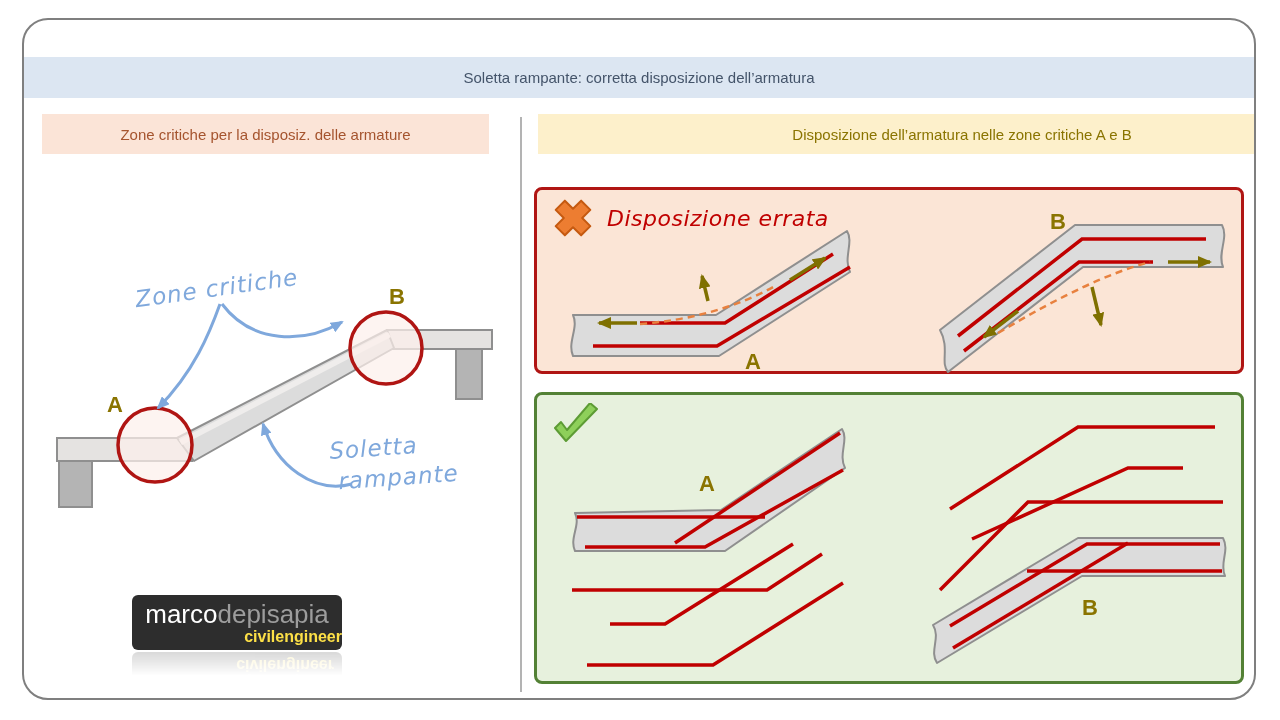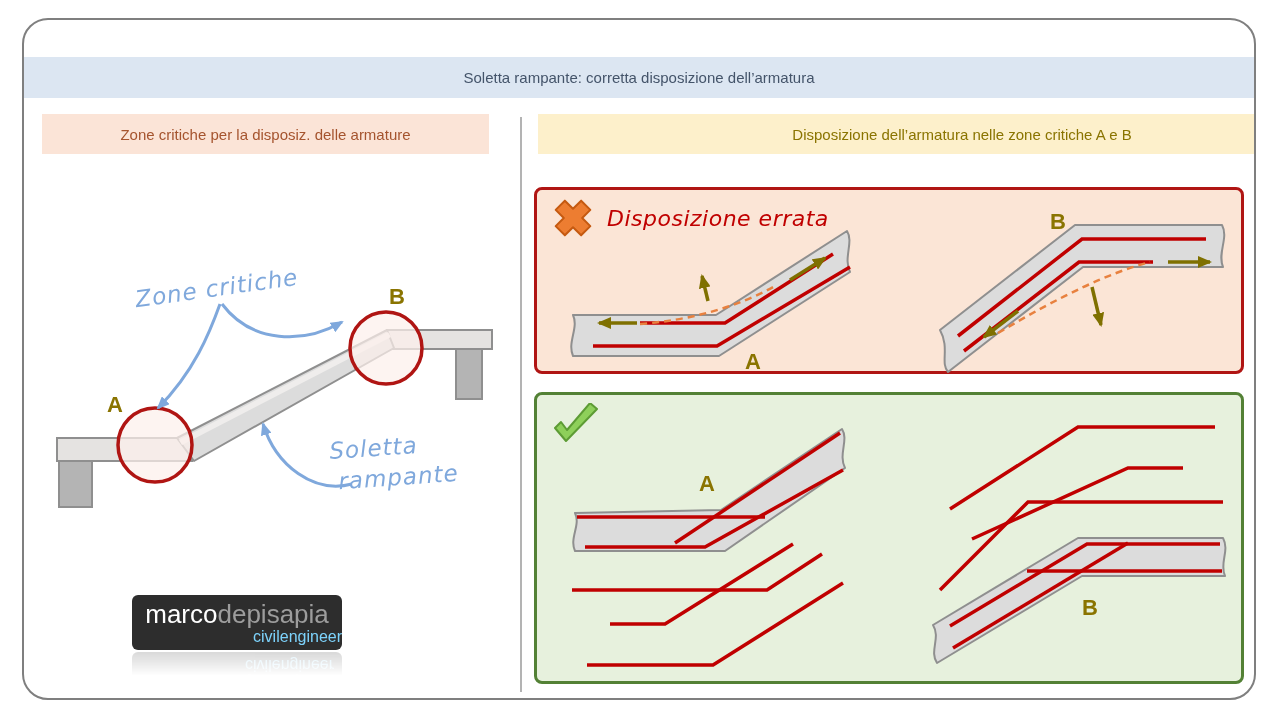--- a/index.html
+++ b/index.html
@@ -32,21 +32,21 @@
   .oarrow{fill:none;stroke:var(--arrow_olive,#7f7000);stroke-width:3.5}
   .zone{fill:rgba(252,240,236,.72);stroke:var(--wrong_box_border,#b01513);stroke-width:3.5}
   .lab{font-family:"Liberation Sans",sans-serif;font-size:22px;font-weight:bold;fill:var(--label_olive,#8a7400)}
   .handblue{font-family:"DejaVu Sans",sans-serif;font-style:italic;fill:var(--hand_blue,#7fa8dc);
             font-size:23px;letter-spacing:1px}
   .barrow{fill:none;stroke:var(--hand_blue,#7fa8dc);stroke-width:3}
   .logo{position:absolute;left:108px;top:575px;width:210px;height:55px;background:var(--logo_bg,#2d2d2d);
         border-radius:6px;display:flex;flex-direction:column;justify-content:center;line-height:1;box-sizing:border-box;padding:4px 0}
   .logo-l1{font-size:26px;color:#fff;text-align:center}
   .logo-l1 .sec{color:var(--logo_text_secondary,#9d9d9d)}
-  .logo-l2{font-size:16px;font-weight:normal;color:#7dd3fc;text-align:right;margin-top:2px}
+  .logo-l2{font-size:16px;font-weight:bold;color:#fde047;text-align:right;margin-top:2px}
   .logo-reflect{position:absolute;left:108px;top:632px;width:210px;height:28px;overflow:hidden;opacity:.2;
         -webkit-mask-image:linear-gradient(to bottom,rgba(0,0,0,.9),transparent 85%);
         mask-image:linear-gradient(to bottom,rgba(0,0,0,.9),transparent 85%)}
   .logo-reflect .logo-copy{position:absolute;left:0;top:0;width:210px;height:55px;background:var(--logo_bg,#2d2d2d);
         border-radius:6px;transform:scaleY(-1);transform-origin:14px;display:flex;flex-direction:column;justify-content:center;
         line-height:1;box-sizing:border-box;padding:4px 8px}
   .website{position:absolute;left:36px;top:649px;font-size:13px;letter-spacing:7px;color:var(--website_text,#8f8f8f)}
 </style>
 </head>
 <body>

